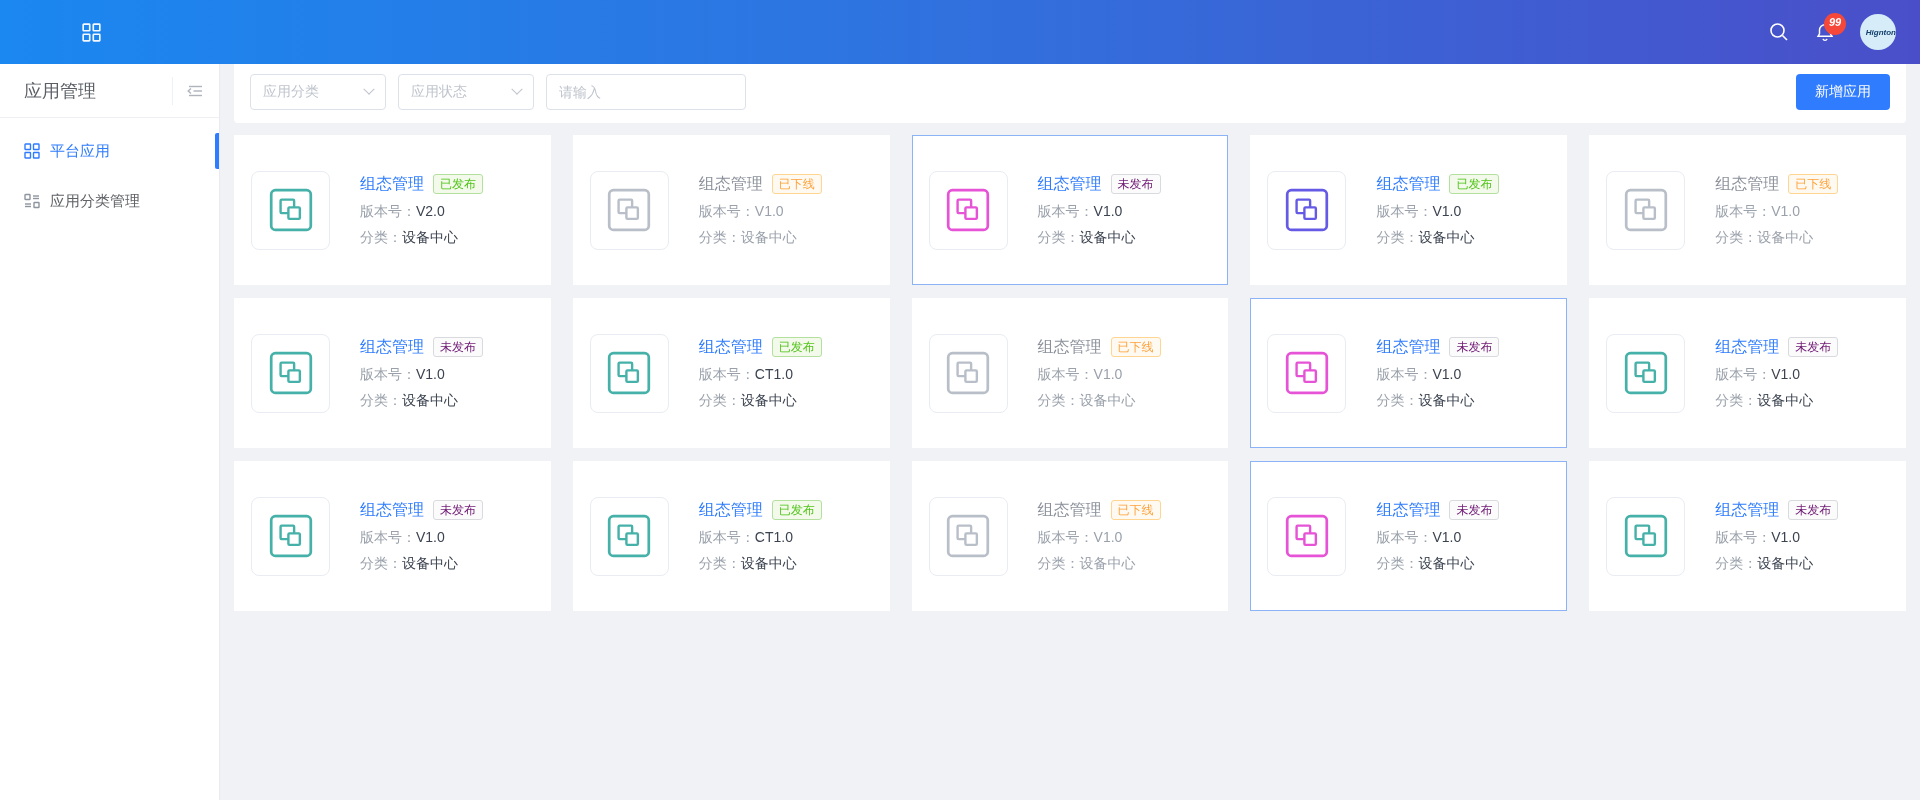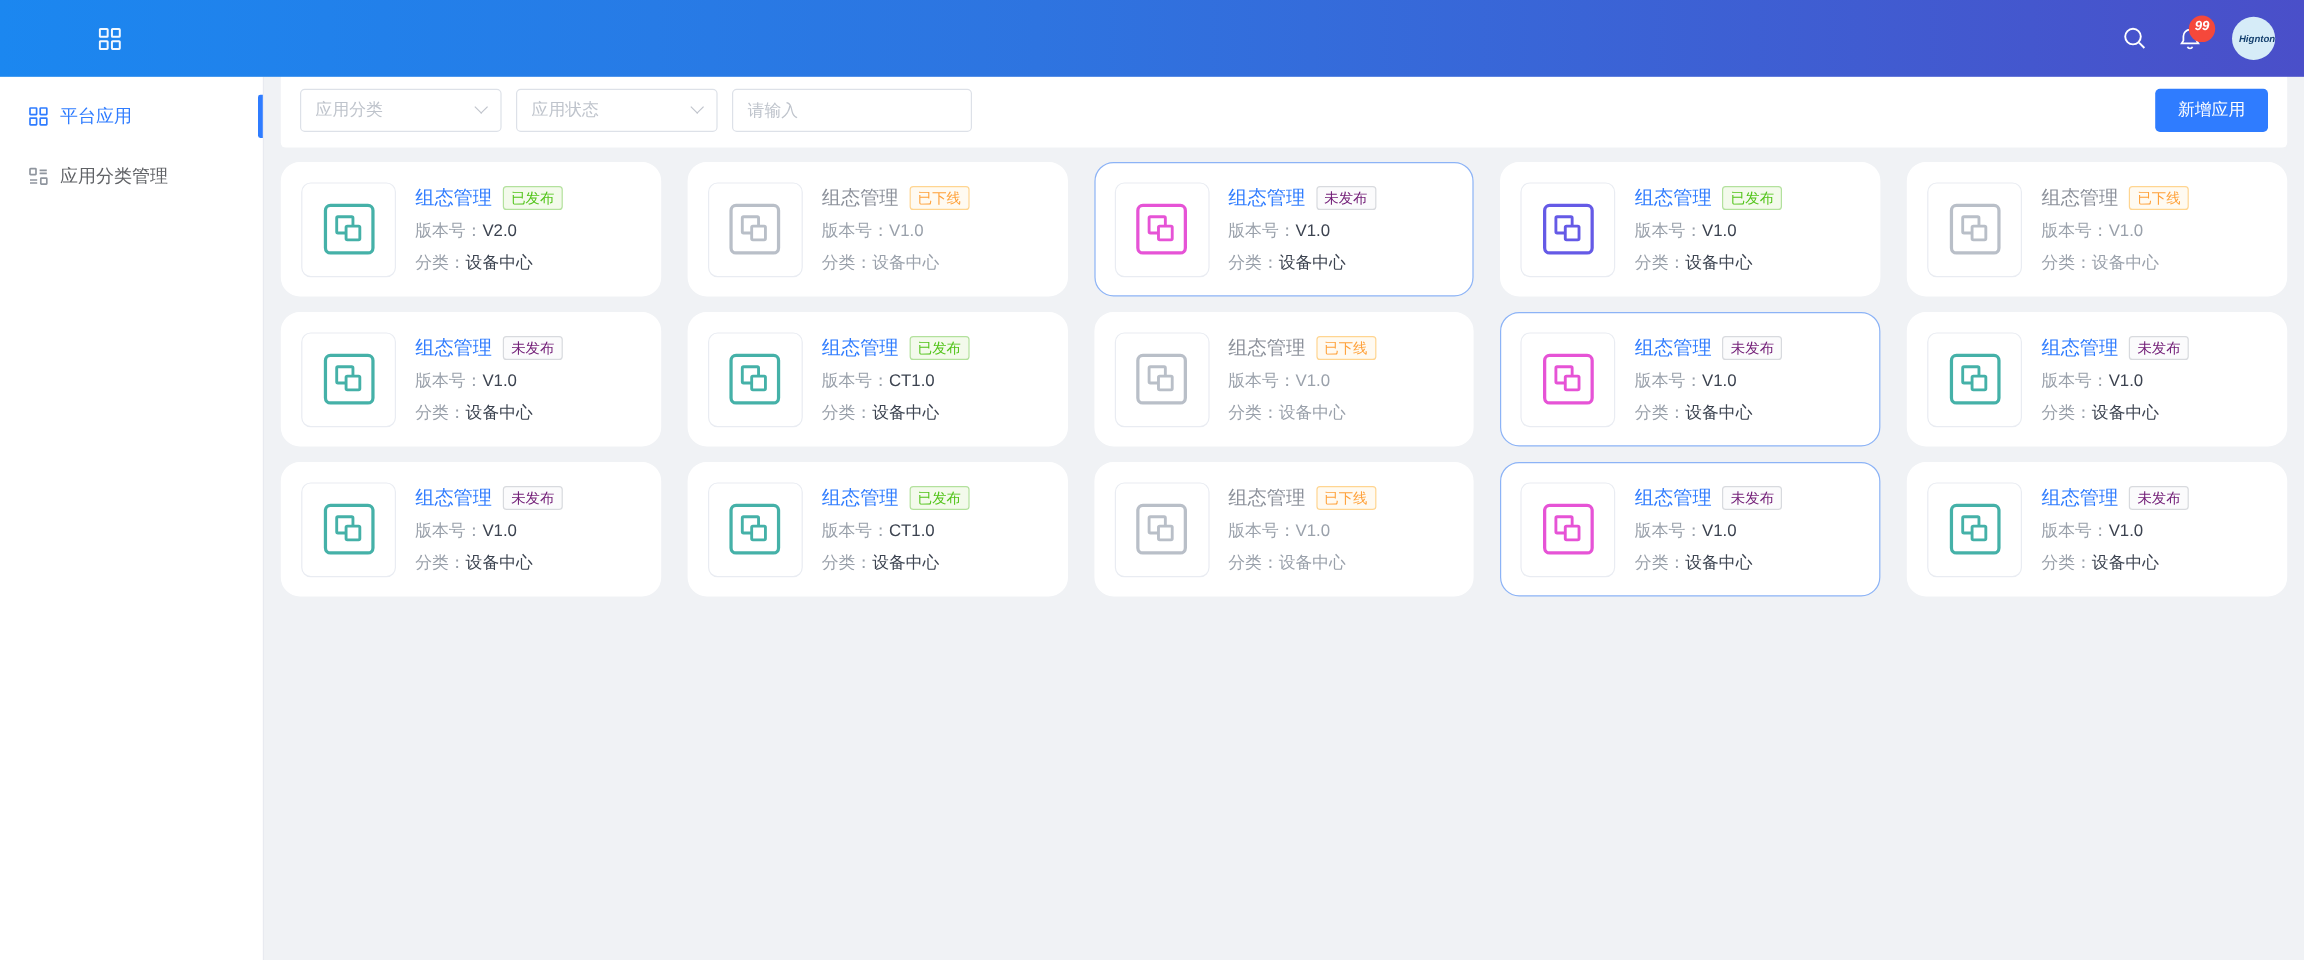--- a/index.html
+++ b/index.html
@@ -40,35 +40,35 @@
     width:4px; background:#2f7cff; border-radius:2px 0 0 2px; }
 
   
   .main { margin-left:220px; padding:14px 14px 0 14px; }
   .page-title { display:flex; align-items:center; gap:9px; margin:8px 0 16px 0;
     color:#2f7cff; font-size:17px; font-weight:600; }
   .page-title .bar { width:3px; height:17px; background:#2f7cff; border-radius:2px; }
 
   .filter-card { background:#fff; border-radius:4px; padding:13px 16px;
     display:flex; align-items:center; }
-  .select-box { width:168px; height:36px; border:1px solid #dde1e8; border-radius:4px;
+  .select-box { width:136px; height:36px; border:1px solid #dde1e8; border-radius:4px;
     display:flex; align-items:center; justify-content:space-between; padding:0 12px;
     margin-right:12px; color:#bfc4cc; font-size:14px; background:#fff; cursor:pointer; }
   .chev { width:8px; height:8px; border-right:1.5px solid #c0c4cc; border-bottom:1.5px solid #c0c4cc;
     transform:rotate(45deg) translate(-2px,-2px); }
   .text-input { width:200px; height:36px; border:1px solid #dde1e8; border-radius:4px;
     padding:15px 12px; font-size:14px; color:#333; outline:none; font-family:inherit; }
   .text-input::placeholder { color:#bfc4cc; }
   .add-btn { margin-left:auto; height:36px; padding:0 19px; background:#2f7cff; color:#ffffff;
     font-size:14px; border:none; border-radius:4px; cursor:pointer; font-family:Liberation Sans, sans-serif; }
 
   .card-grid { margin-top:12px; display:grid; grid-template-columns:repeat(5,1fr);
     gap:13px 22px; }
-  .app-card { background:#fff; border-radius:16px; border:1px solid #fff; height:112px;
-    padding:18px 16px; display:flex; align-items:center; gap:16px; cursor:pointer; }
+  .app-card { background:#fff; border-radius:0; border:1px solid #fff; height:150px;
+    padding:18px 16px; display:flex; align-items:center; gap:30px; cursor:pointer; }
   .app-card.highlighted { border-color:#8cb3f6; }
   .icon-box { width:79px; height:79px; flex:0 0 79px; border:1px solid #e9ecf2; border-radius:8px;
     display:flex; align-items:center; justify-content:center; background:#fff; }
   .app-icon { display:block; }
   .i-teal { color:#45b1a8; } .i-gray { color:#b9bfc8; }
   .i-pink { color:#e653d6; } .i-purple { color:#655ae6; }
   .card-body { min-width:0; }
   .card-line1 { display:flex; align-items:center; gap:9px; }
   .card-title { font-size:16px; font-weight:500; color:#2f7cff; white-space:nowrap; }
   .app-card.muted .card-title { color:#8b909a; font-weight:400; }
@@ -108,20 +108,31 @@
       </svg>
       <span class="num-badge">99</span>
     </span>
     <span class="avatar">
       <span>Hignton</span>
     </span>
   </div>
 </div>
 
 <div class="sidebar">
+  <div class="sidebar-head">
+    <span class="sidebar-title">应用管理</span>
+    <span class="collapse-btn">
+      <svg width="20" height="20" viewBox="0 0 20 20" fill="none" stroke="currentColor" stroke-width="1.4">
+        <path d="M4 5.5 H17"></path>
+          <path d="M8.5 10 H17"></path>
+          <path d="M4 14.5 H17"></path>
+          <path d="M6 7.5 L3.2 10 L6 12.5"></path>
+      </svg>
+    </span>
+  </div>
   <div class="menu">
     <div class="menu-item active">
       <span class="mi-icon">
         <svg width="16" height="16" viewBox="0 0 16 16" fill="none" stroke="currentColor" stroke-width="1.4">
           <rect x="1" y="1" width="5.5" height="5.5" rx="0.5"></rect>
           <rect x="9.5" y="1" width="5.5" height="5.5" rx="0.5"></rect>
           <rect x="1" y="9.5" width="5.5" height="5.5" rx="0.5"></rect>
           <rect x="9.5" y="9.5" width="5.5" height="5.5" rx="0.5"></rect>
         </svg>
       </span>

